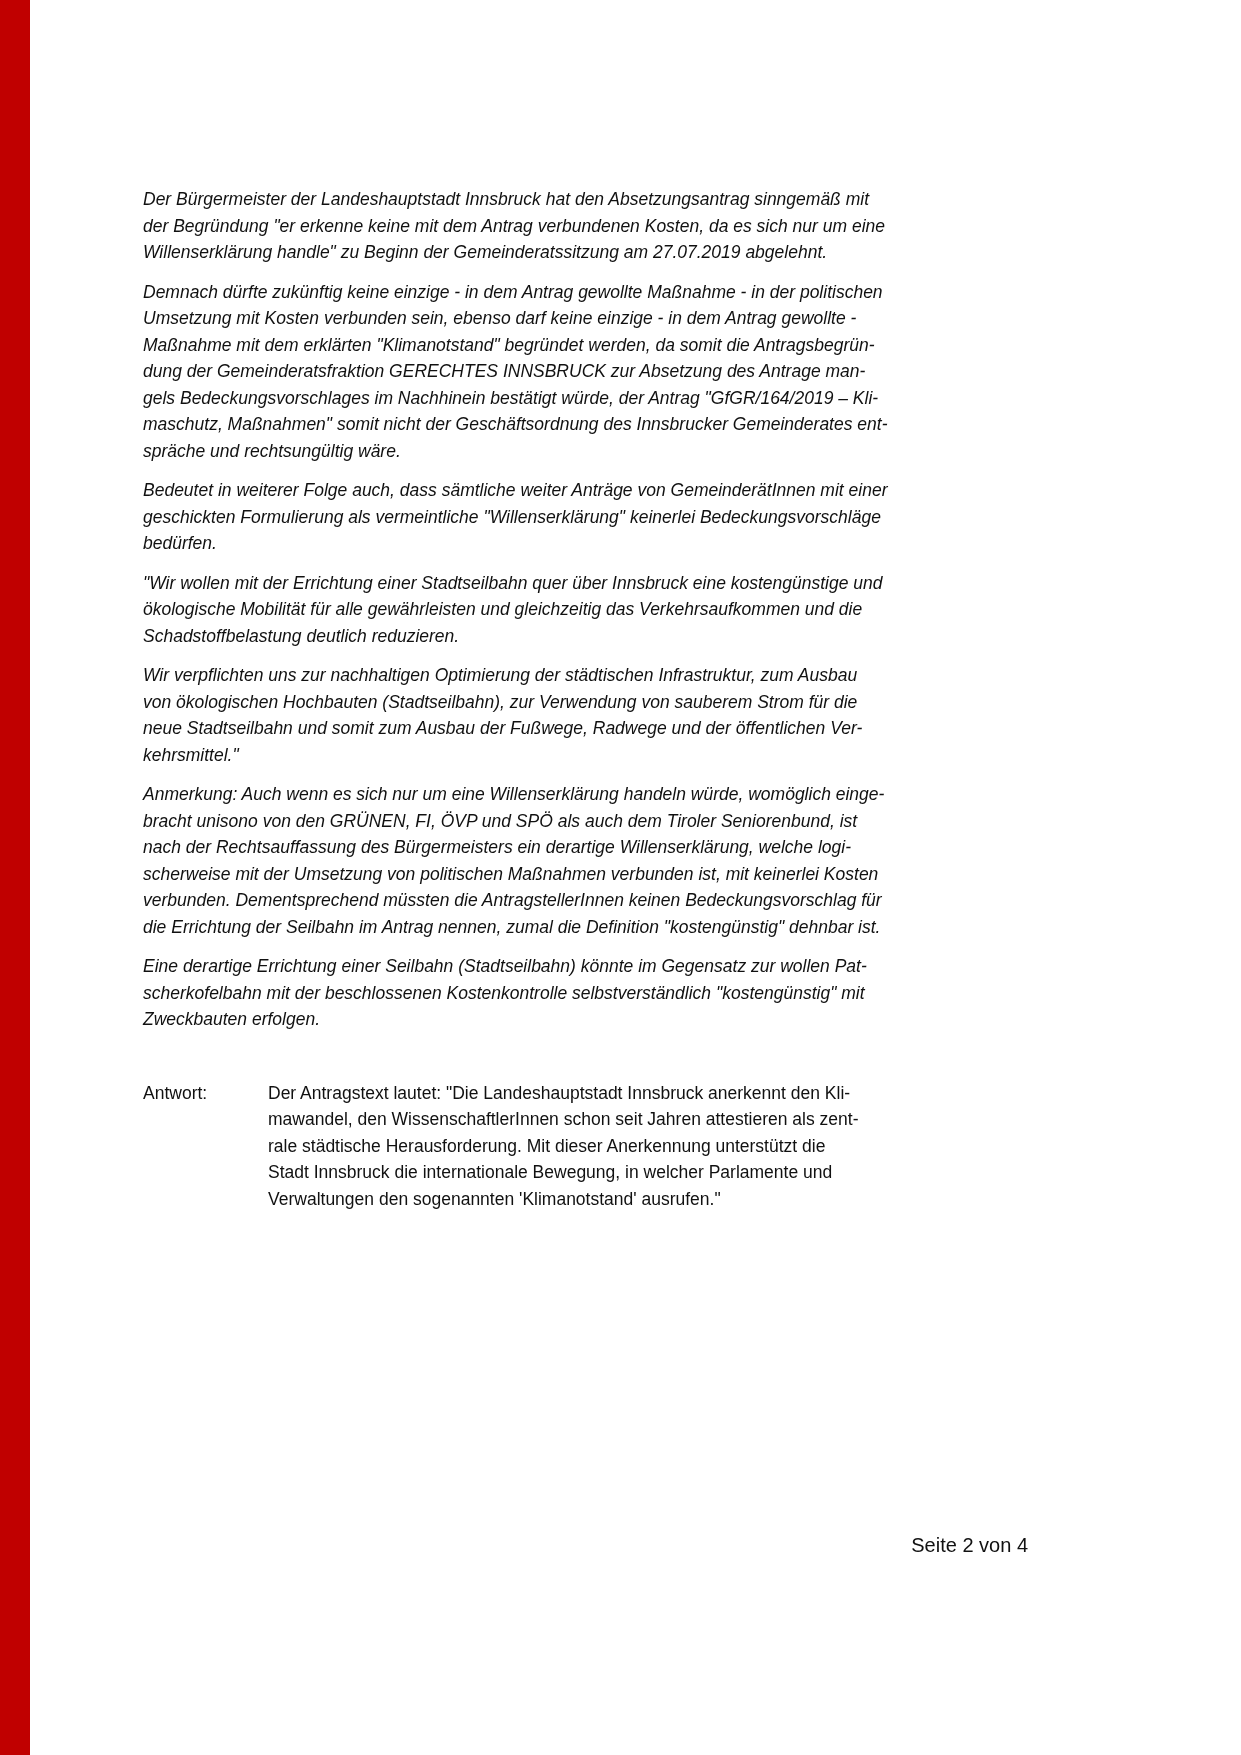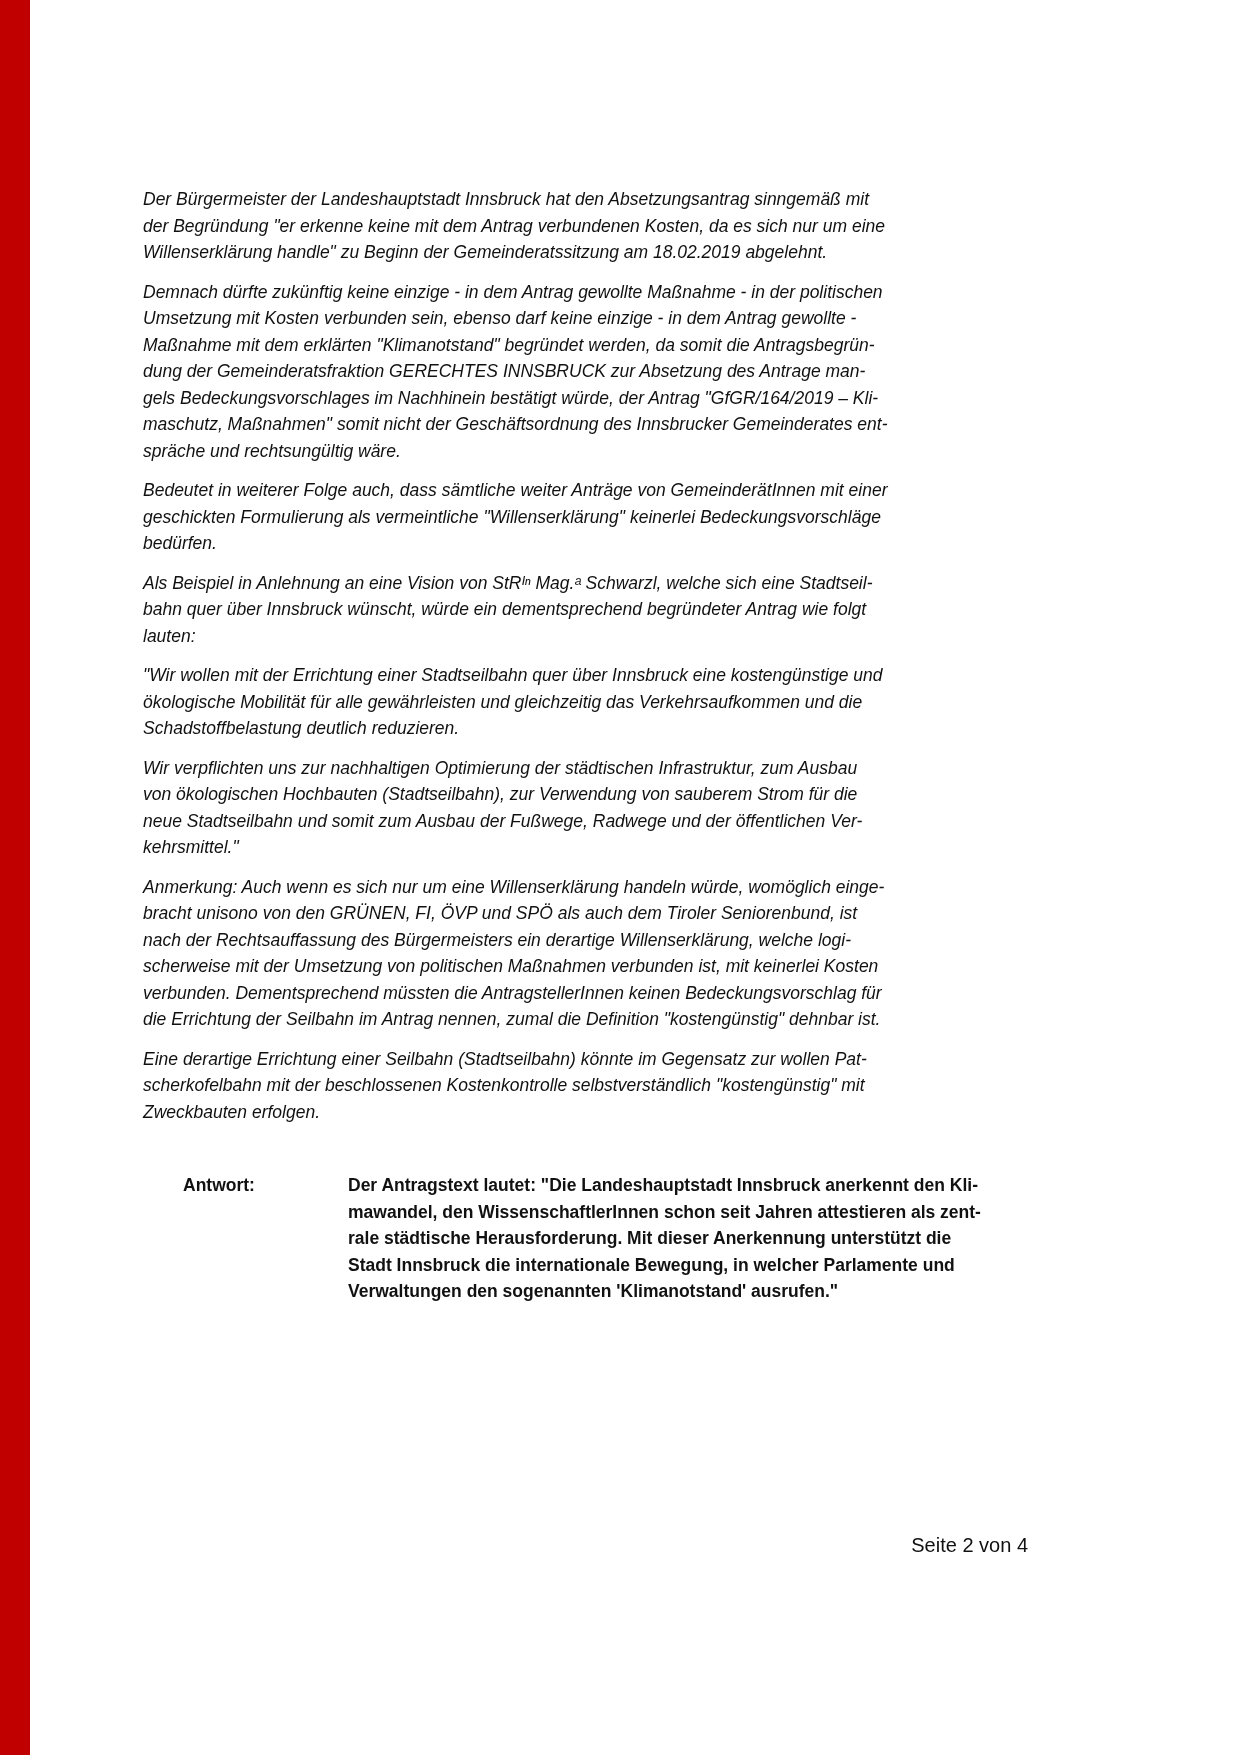--- a/index.html
+++ b/index.html
@@ -41,54 +41,51 @@
     width: 125px;
     font-size: 17.5px;
     line-height: 26.5px;
   }
   .qa-text {
     font-size: 17.5px;
     line-height: 26.5px;
     white-space: pre;
   }
   .qa-row.bold .qa-label,
-  .qa-row.bold .qa-text { font-weight: bold; margin-left: 40px; }
+  .qa-row.bold .qa-text { font-weight: normal; }
   .footer {
     position: absolute;
     top: 1534px;
     left: 143px;
     width: 885px;
     text-align: right;
     font-size: 20px;
     line-height: 22px;
   }
 </style>
 </head>
 <body>
 
 <div class="edge-bar" style="background: rgb(192, 0, 0);"></div>
 
 <div class="content">
 
   <p class="para">Der Bürgermeister der Landeshauptstadt Innsbruck hat den Absetzungsantrag sinngemäß mit
 der Begründung "er erkenne keine mit dem Antrag verbundenen Kosten, da es sich nur um eine
-Willenserklärung handle" zu Beginn der Gemeinderatssitzung am 18.02.2019 abgelehnt.</p>
+Willenserklärung handle" zu Beginn der Gemeinderatssitzung am 27.07.2019 abgelehnt.</p>
   <p class="para">Demnach dürfte zukünftig keine einzige - in dem Antrag gewollte Maßnahme - in der politischen
 Umsetzung mit Kosten verbunden sein, ebenso darf keine einzige - in dem Antrag gewollte -
 Maßnahme mit dem erklärten "Klimanotstand" begründet werden, da somit die Antragsbegrün-
 dung der Gemeinderatsfraktion GERECHTES INNSBRUCK zur Absetzung des Antrage man-
 gels Bedeckungsvorschlages im Nachhinein bestätigt würde, der Antrag "GfGR/164/2019 – Kli-
 maschutz, Maßnahmen" somit nicht der Geschäftsordnung des Innsbrucker Gemeinderates ent-
 spräche und rechtsungültig wäre.</p>
   <p class="para">Bedeutet in weiterer Folge auch, dass sämtliche weiter Anträge von GemeinderätInnen mit einer
 geschickten Formulierung als vermeintliche "Willenserklärung" keinerlei Bedeckungsvorschläge
 bedürfen.</p>
-  <p class="para">Als Beispiel in Anlehnung an eine Vision von StRᴵⁿ Mag.ᵃ Schwarzl, welche sich eine Stadtseil-
-bahn quer über Innsbruck wünscht, würde ein dementsprechend begründeter Antrag wie folgt
-lauten:</p>
   <p class="para">"Wir wollen mit der Errichtung einer Stadtseilbahn quer über Innsbruck eine kostengünstige und
 ökologische Mobilität für alle gewährleisten und gleichzeitig das Verkehrsaufkommen und die
 Schadstoffbelastung deutlich reduzieren.</p>
   <p class="para">Wir verpflichten uns zur nachhaltigen Optimierung der städtischen Infrastruktur, zum Ausbau
 von ökologischen Hochbauten (Stadtseilbahn), zur Verwendung von sauberem Strom für die
 neue Stadtseilbahn und somit zum Ausbau der Fußwege, Radwege und der öffentlichen Ver-
 kehrsmittel."</p>
   <p class="para">Anmerkung: Auch wenn es sich nur um eine Willenserklärung handeln würde, womöglich einge-
 bracht unisono von den GRÜNEN, FI, ÖVP und SPÖ als auch dem Tiroler Seniorenbund, ist
 nach der Rechtsauffassung des Bürgermeisters ein derartige Willenserklärung, welche logi-

